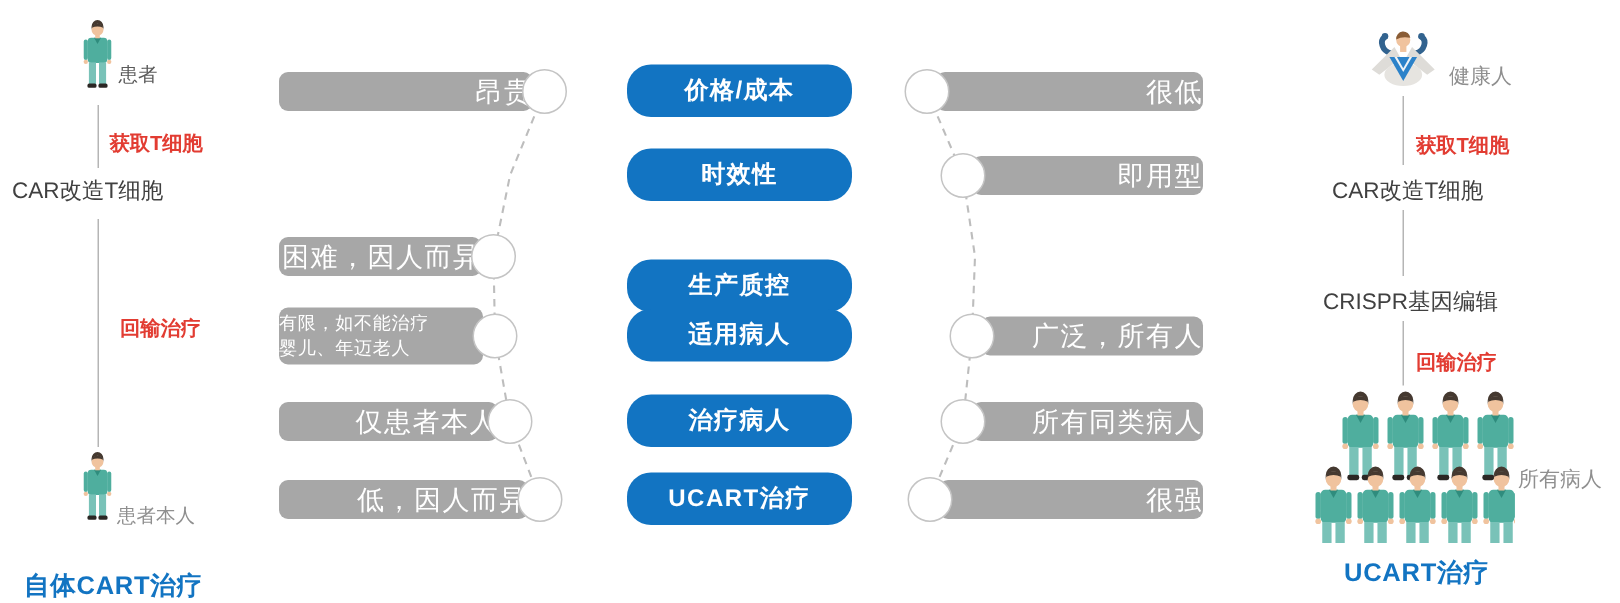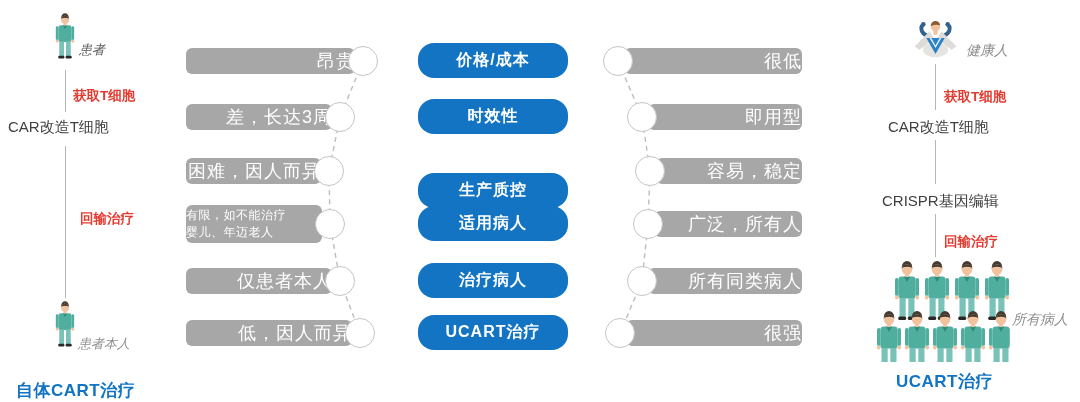--- a/index.html
+++ b/index.html
@@ -36,21 +36,21 @@
 
   
   .cbox{position:absolute;left:418px;width:150px;height:35px;z-index:2;
         background:#1274c2;border-radius:16px;color:#ffffff;font-weight:bold;font-size:16px;
         display:flex;align-items:center;justify-content:center;letter-spacing:1px;}
   .c1{top:43px;} .c2{top:99px;} .c3{top:153px;margin-top:20px;} .c4{top:206px;} .c5{top:263px;} .c6{top:315px;}
 
   
   .abs{position:absolute;z-index:3;}
   .vline{position:absolute;width:1px;background:#b5b5b5;z-index:2;}
-  .actor-label{font-size:13px;color:#8f8f8f;font-style:italic;}
+  .actor-label{font-size:13px;color:#8f8f8f;}
   .actor-label.dark{color:#5a5a5a;}
   .step-label{font-size:13.5px;color:#e23c32;font-weight:bold;}
   .flow-node{font-size:15px;color:#404040;}
   .flow-title{font-size:17px;font-weight:bold;color:#1274c2;letter-spacing:0.5px;}
 </style>
 </head>
 <body>
 
 <svg width="0" height="0" style="position:absolute">
   <defs>
@@ -112,24 +112,20 @@
       <use href="#icon-person" xlink:href="#icon-person"></use>
     </svg>
   <div class="abs actor-label" style="left:78px;top:335px;">患者本人</div>
 
   <div class="abs flow-title" style="left:16px;top:366px;margin-top:13px;">自体CART治疗</div>
 
   <div class="bar left bL1">
       <span>昂贵</span>
       <span class="node"></span>
     </div>
-  <div class="bar left bL2">
-      <span>差，长达3周</span>
-      <span class="node"></span>
-    </div>
   <div class="bar left bL3">
       <span>困难，因人而异</span>
       <span class="node"></span>
     </div>
   <div class="bar left multiline bL4"><span>有限，如不能治疗
 婴儿、年迈老人</span><span class="node"></span></div>
   <div class="bar left bL5">
       <span>仅患者本人</span>
       <span class="node"></span>
     </div>
@@ -144,24 +140,20 @@
   <div class="cbox c5">治疗病人</div>
   <div class="cbox c4">适用病人</div>
   <div class="cbox c6">UCART治疗</div>
 
   <div class="bar right bR1">
       <span>很低</span>
       <span class="node"></span>
     </div>
   <div class="bar right bR2">
       <span>即用型</span>
-      <span class="node"></span>
-    </div>
-  <div class="bar right bR3">
-      <span>容易，稳定</span>
       <span class="node"></span>
     </div>
   <div class="bar right bR4">
       <span>广泛，所有人</span>
       <span class="node"></span>
     </div>
   <div class="bar right bR5">
       <span>所有同类病人</span>
       <span class="node"></span>
     </div>

